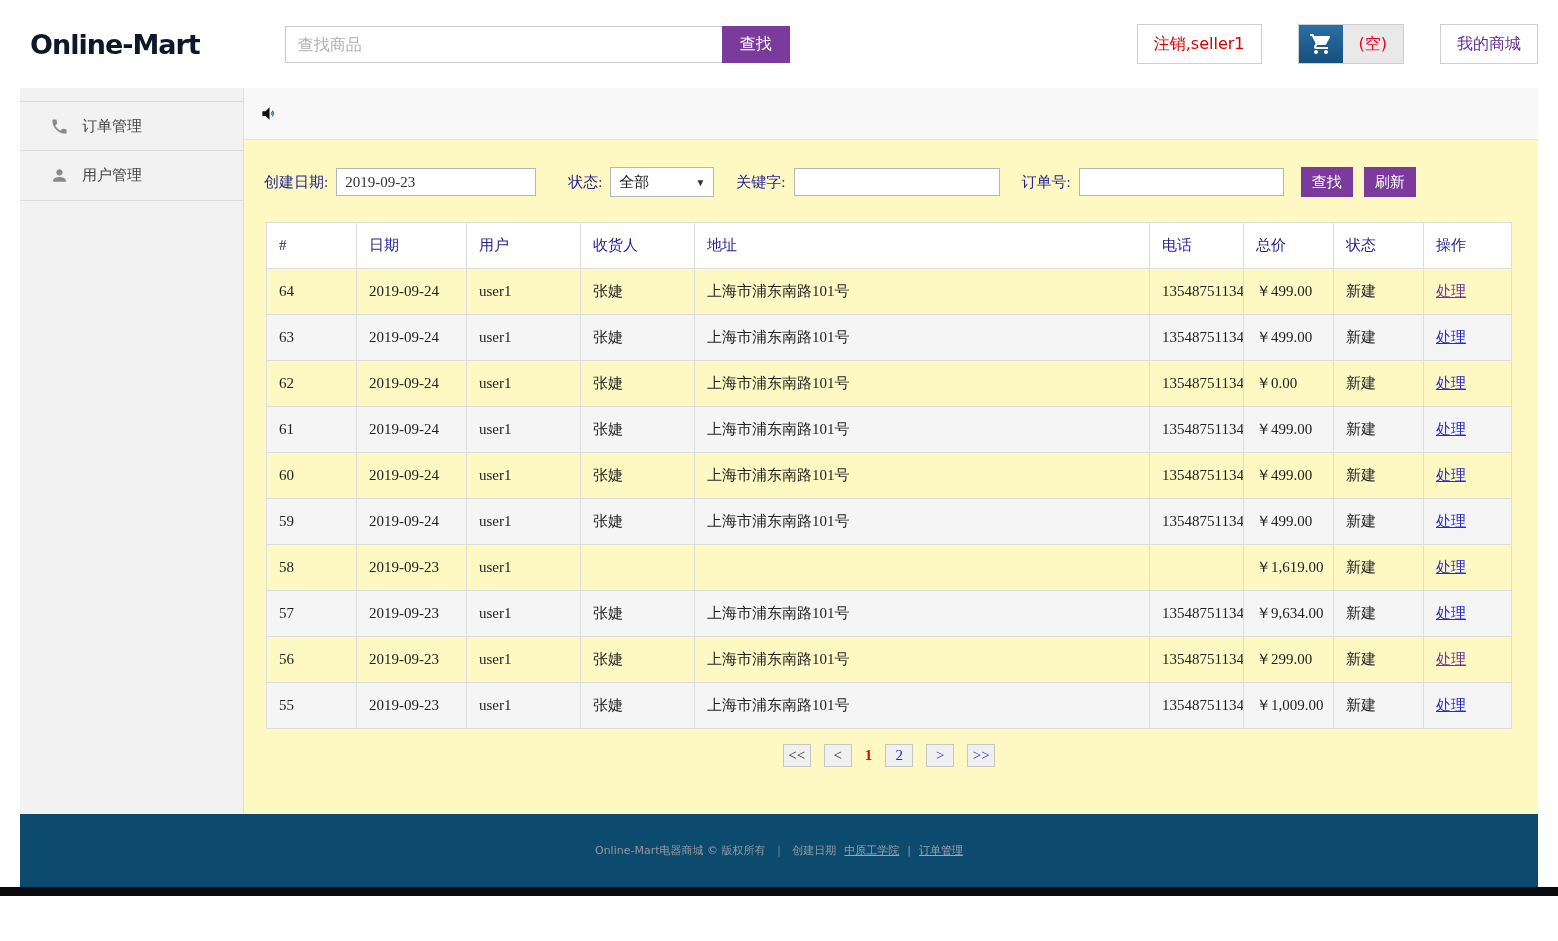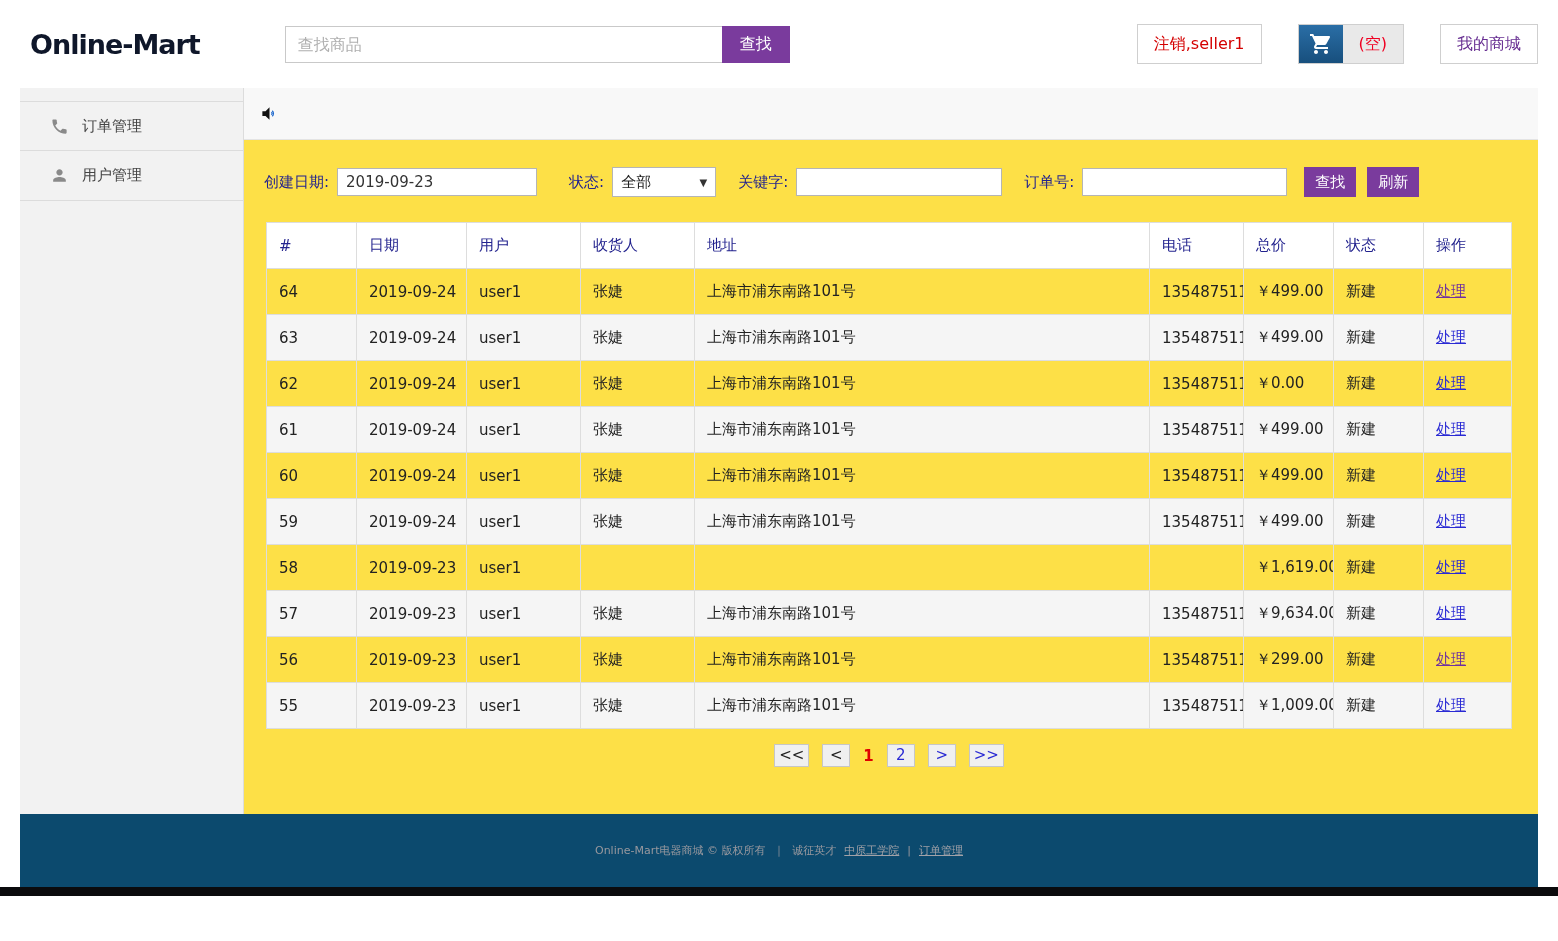--- a/index.html
+++ b/index.html
@@ -64,21 +64,21 @@
   .sidebar {
     width:224px; background:#f2f2f2; border-right:1px solid #dcdcdc;
     padding-top:13px; flex-shrink:0;
   }
   .sidebar-item {
     height:50px; display:flex; align-items:center; gap:13px;
     padding-left:30px; border-bottom:1px solid #dcdcdc;
     color:#444; font-size:15px; cursor:pointer;
   }
   .sidebar-item:first-child { border-top:1px solid #dcdcdc; }
-  .main { flex:1; background:#fde047; min-width:0; }
+  .main { flex:1; background:#fef9c3; min-width:0;font-family:Liberation Serif, serif; }
 
   .announce {
     height:52px; background:#f8f8f8; border-bottom:1px solid #e4e4e4;
     display:flex; align-items:center; padding-left:16px;
   }
 
   .filterbar {
     display:flex; align-items:center;
     padding:27px 0 25px 20px; font-size:15px; color:#23238e;
     white-space:nowrap;
@@ -361,19 +361,19 @@
           <div class="page-btn blue">&gt;</div>
           <div class="page-btn blue">&gt;&gt;</div>
         </div>
       </div>
     </div>
   </div>
 
   <div class="footer">
     <span>Online-Mart电器商城 © 版权所有</span>
     <span>｜</span>
-    <span>诚征英才</span>
+    <span>创建日期</span>
     <a>中原工学院</a>
     <span>|</span>
     <a>订单管理</a>
   </div>
 </div>
 <div class="black-strip"></div>
 
 </body></html>

